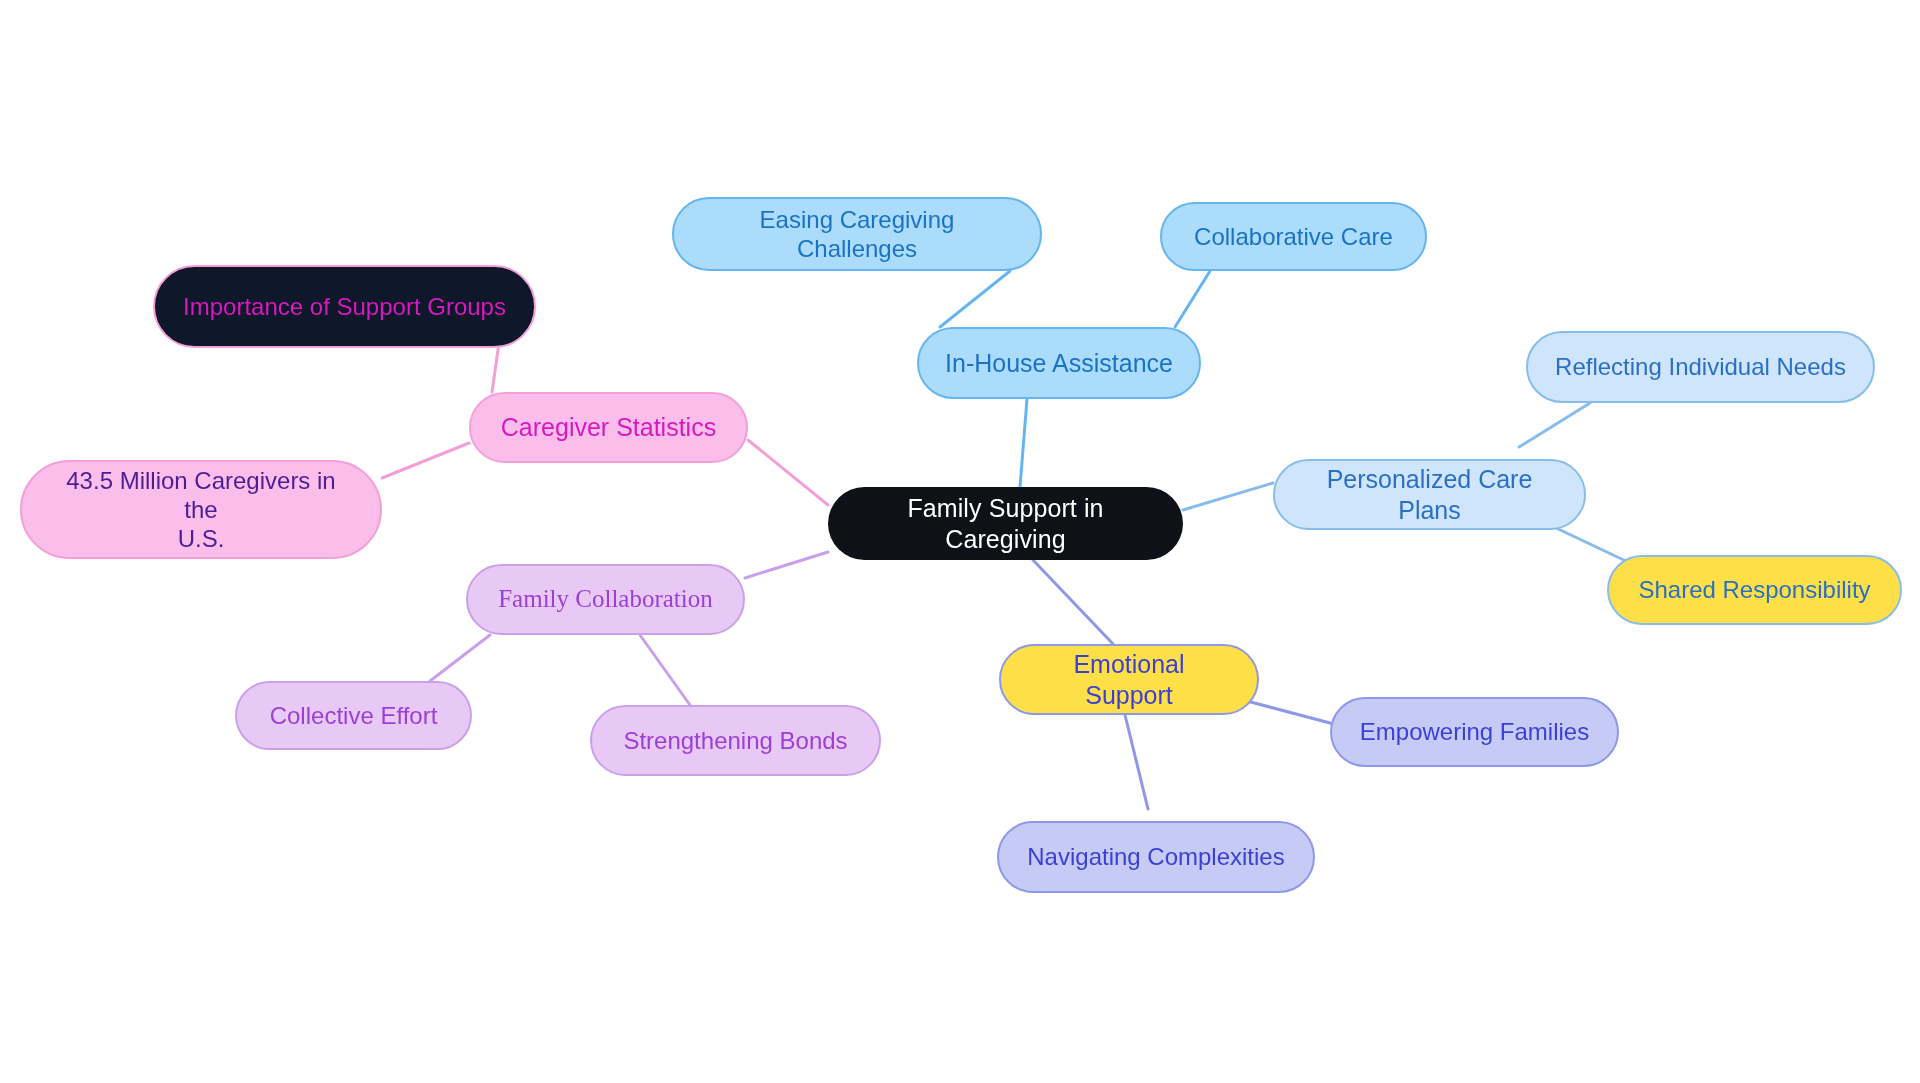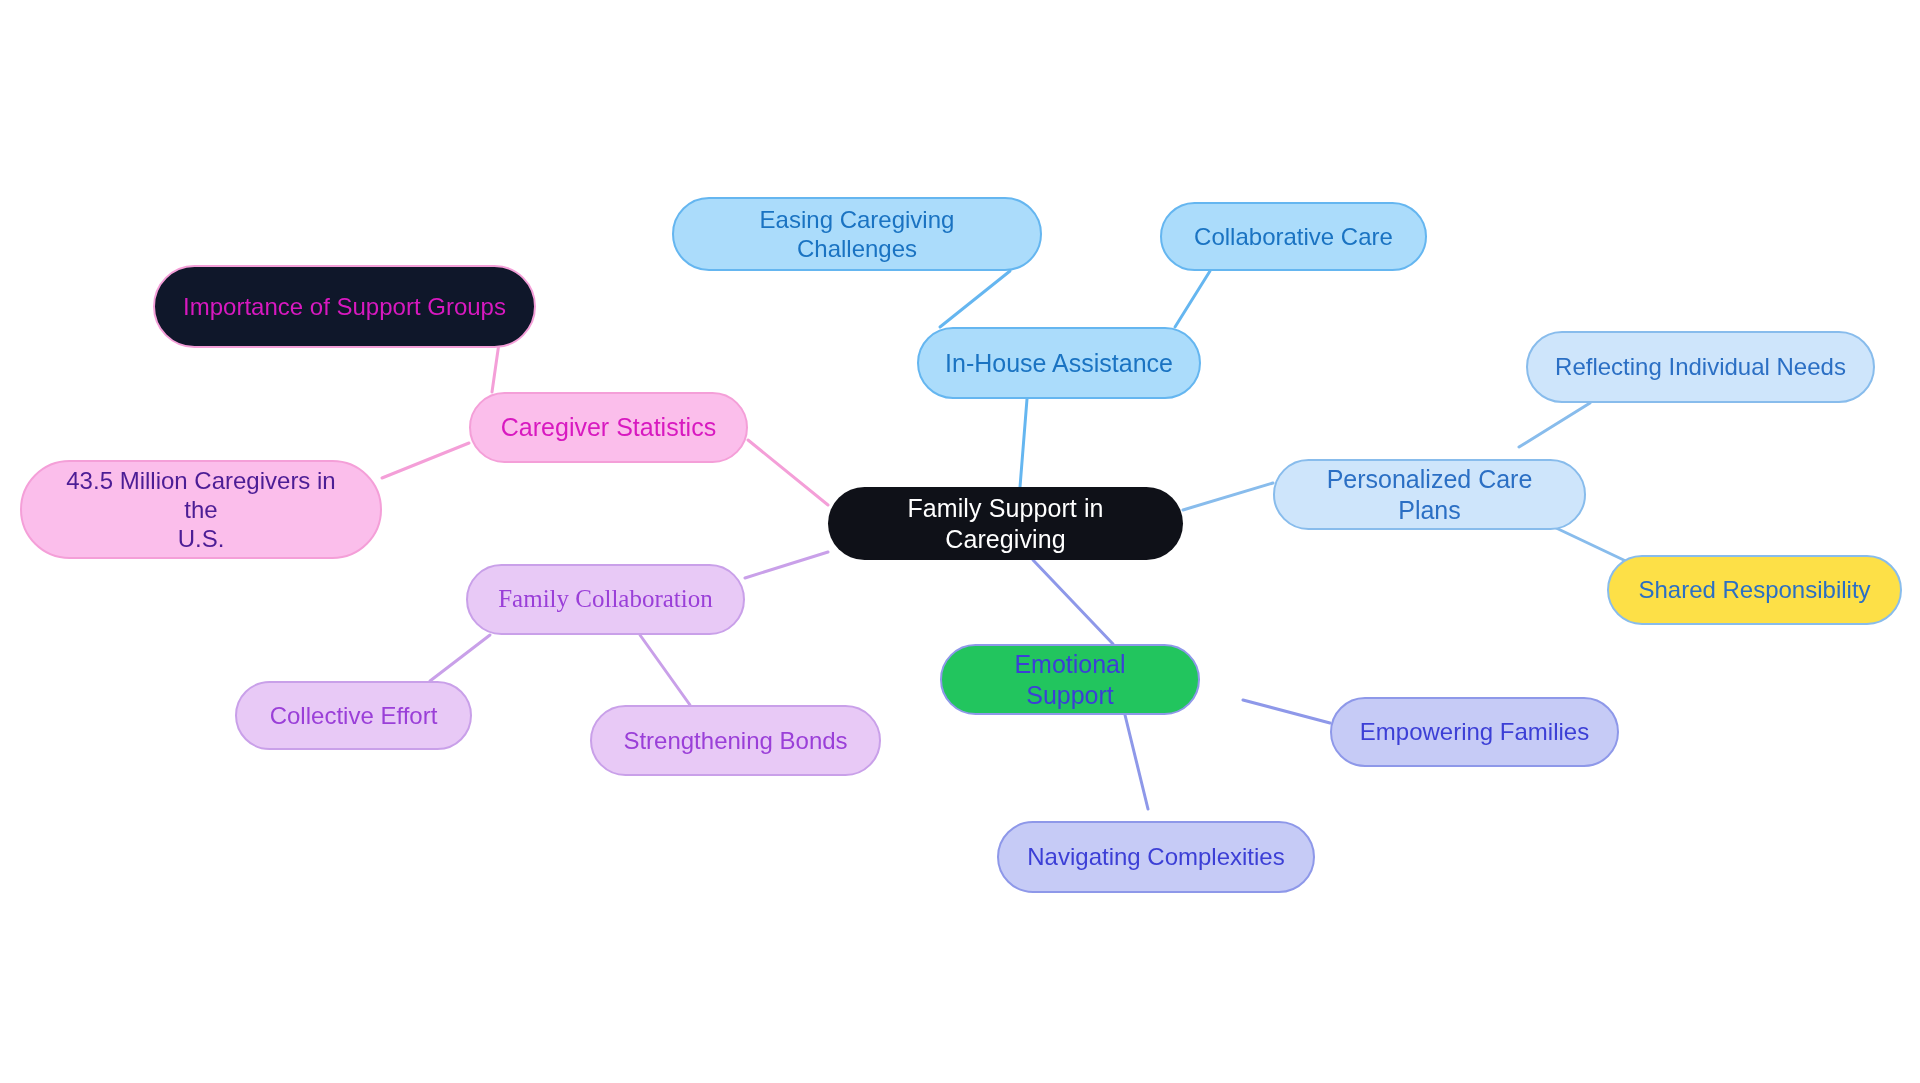--- a/index.html
+++ b/index.html
@@ -70,21 +70,21 @@
       <line x1="469" y1="443" x2="382" y2="478" stroke="#F49FD8" stroke-width="3" stroke-linecap="round"></line>
     </svg>
   <div id="nodes">
       <div class="node root" style="left: 828px; top: 487px; width: 355px; height: 73px; background: rgb(15, 17, 24); color: rgb(255, 255, 255);"><span>Family Support in Caregiving</span></div>
       <div class="node branch" style="left: 917px; top: 327px; width: 284px; height: 72px; background: rgb(171, 220, 251); color: rgb(26, 115, 194); border-color: rgb(101, 182, 240);"><span>In-House Assistance</span></div>
       <div class="node leaf" style="left: 672px; top: 197px; width: 370px; height: 74px; background: rgb(171, 220, 251); color: rgb(26, 115, 194); border-color: rgb(101, 182, 240);"><span>Easing Caregiving Challenges</span></div>
       <div class="node leaf" style="left: 1160px; top: 202px; width: 267px; height: 69px; background: rgb(171, 220, 251); color: rgb(26, 115, 194); border-color: rgb(101, 182, 240);"><span>Collaborative Care</span></div>
       <div class="node branch" style="left: 1273px; top: 447px; width: 313px; height: 71px; background: rgb(206, 229, 251); color: rgb(43, 111, 196); border-color: rgb(136, 188, 236); margin-top: 12px;"><span>Personalized Care Plans</span></div>
       <div class="node leaf" style="left: 1526px; top: 331px; width: 349px; height: 72px; background: rgb(206, 229, 251); color: rgb(43, 111, 196); border-color: rgb(136, 188, 236);"><span>Reflecting Individual Needs</span></div>
       <div class="node leaf" style="left: 1607px; top: 555px; width: 295px; height: 70px; background: #fde047; color: rgb(43, 111, 196); border-color: rgb(136, 188, 236);"><span>Shared Responsibility</span></div>
-      <div class="node branch" style="left: 940px; top: 644px; width: 260px; height: 71px; background: #22c55e; color: rgb(60, 63, 214); border-color: rgb(142, 152, 233); justify-content: flex-end;"><span>Emotional Support</span></div>
+      <div class="node branch" style="left: 999px; top: 644px; width: 260px; height: 71px; background: #fde047; color: rgb(60, 63, 214); border-color: rgb(142, 152, 233); justify-content: flex-end;"><span>Emotional Support</span></div>
       <div class="node leaf" style="left: 1330px; top: 697px; width: 289px; height: 70px; background: rgb(198, 203, 246); color: rgb(60, 63, 214); border-color: rgb(142, 152, 233);"><span>Empowering Families</span></div>
       <div class="node leaf" style="left: 997px; top: 821px; width: 318px; height: 72px; background: rgb(198, 203, 246); color: rgb(60, 63, 214); border-color: rgb(142, 152, 233);"><span>Navigating Complexities</span></div>
       <div class="node branch" style="left: 466px; top: 564px; width: 279px; height: 71px; background: rgb(232, 201, 246); color: rgb(154, 63, 216); border-color: rgb(201, 160, 233); font-family: Liberation Serif, serif;"><span>Family Collaboration</span></div>
       <div class="node leaf" style="left: 235px; top: 681px; width: 237px; height: 69px; background: rgb(232, 201, 246); color: rgb(154, 63, 216); border-color: rgb(201, 160, 233);"><span>Collective Effort</span></div>
       <div class="node leaf" style="left: 590px; top: 705px; width: 291px; height: 71px; background: rgb(232, 201, 246); color: rgb(154, 63, 216); border-color: rgb(201, 160, 233);"><span>Strengthening Bonds</span></div>
       <div class="node branch" style="left: 469px; top: 392px; width: 279px; height: 71px; background: rgb(251, 190, 235); color: rgb(216, 25, 192); border-color: rgb(244, 159, 216);"><span>Caregiver Statistics</span></div>
       <div class="node leaf" style="left: 153px; top: 265px; width: 383px; height: 83px; background: #0f172a; color: rgb(216, 25, 192); border-color: rgb(244, 159, 216);"><span>Importance of Support Groups</span></div>
       <div class="node leaf" style="left: 20px; top: 460px; width: 362px; height: 99px; background: rgb(251, 190, 235); color: #4c1d95; border-color: rgb(244, 159, 216);"><span>43.5 Million Caregivers in the
 U.S.</span></div>
     </div>

